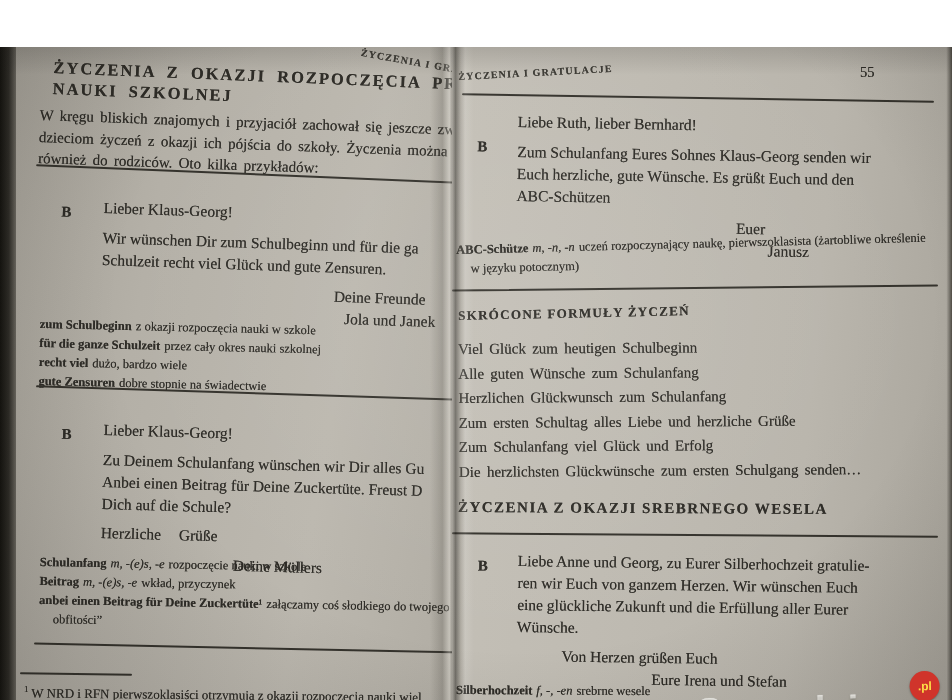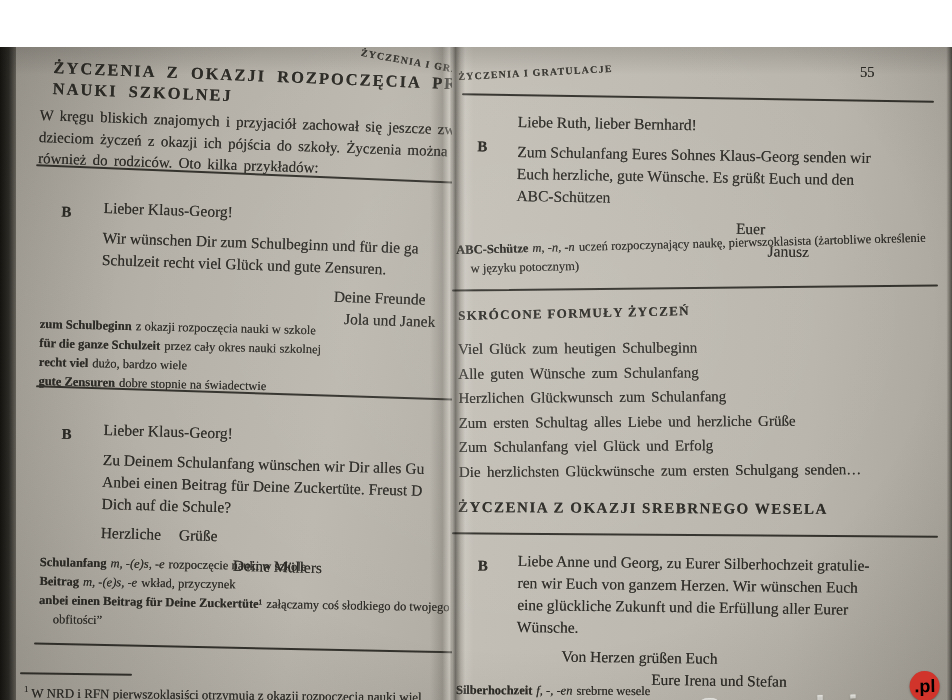--- a/index.html
+++ b/index.html
@@ -39,21 +39,21 @@
   .vignette{position:absolute;inset:0;pointer-events:none;
     background:radial-gradient(ellipse at 55% 38%,rgba(255,255,255,.07) 0%,rgba(0,0,0,0) 55%,rgba(20,18,15,.2) 100%),
       linear-gradient(0deg,rgba(25,23,20,.22) 0%,rgba(0,0,0,0) 5%),
       linear-gradient(180deg,rgba(25,23,20,.15) 0%,rgba(0,0,0,0) 4%);}
   .watermark{position:absolute;right:16px;bottom:16px;transform:rotate(-1deg);
     font-family:"Liberation Sans","DejaVu Sans",sans-serif;}
   .wm-text{font-size:37px;font-weight:bold;letter-spacing:1px;
     color:rgba(233,231,225,.62);
     text-shadow:0 1px 2px rgba(80,78,70,.55),0 0 1px rgba(255,255,255,.85);}
   .wm-badge{position:absolute;right:-4px;top:-16px;width:30px;height:30px;border-radius:50%;
-    color:#000000;font-size:18px;font-weight:bold;line-height:30px;text-align:center;
+    color:#fde047;font-size:12px;font-weight:bold;line-height:30px;text-align:center;
     box-shadow:0 1px 2px rgba(50,48,42,.5);}
   .indent-wrap{padding-left:14px;}
 </style>
 </head>
 <body>
 
 <div class="photo">
 
   <div class="page page-left">
 

